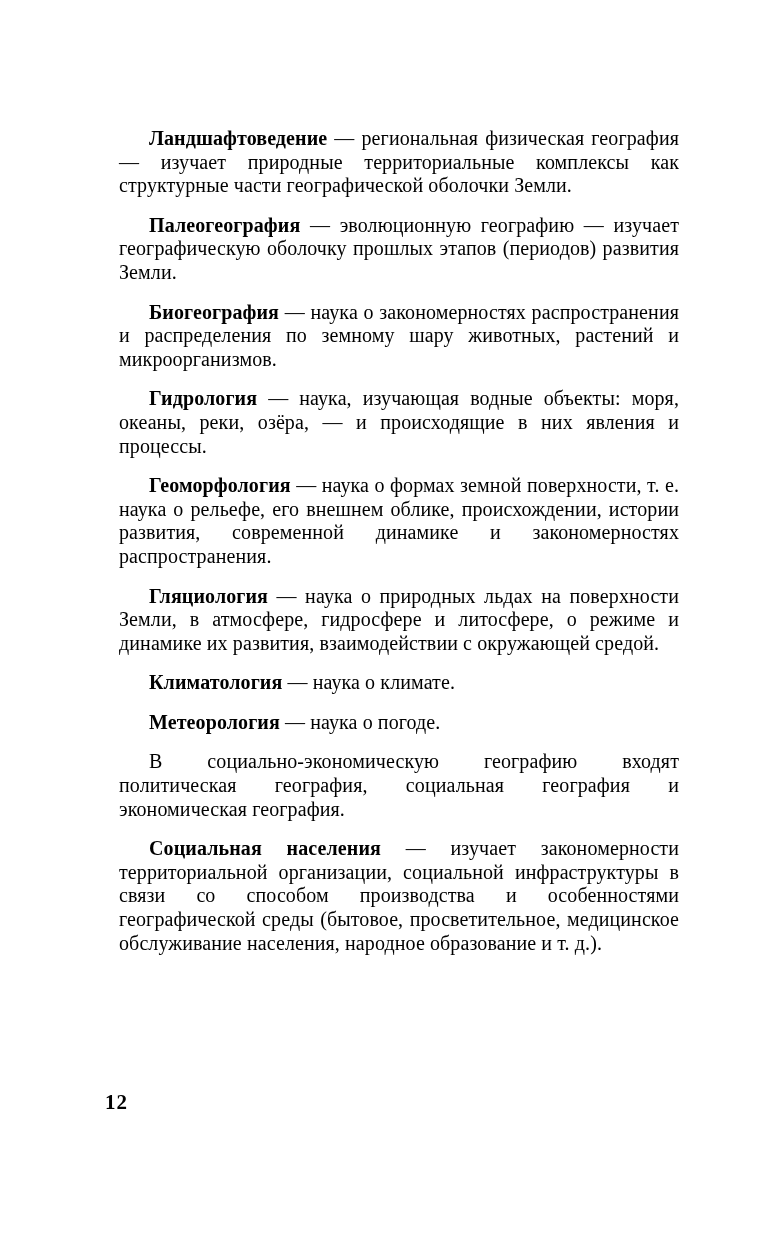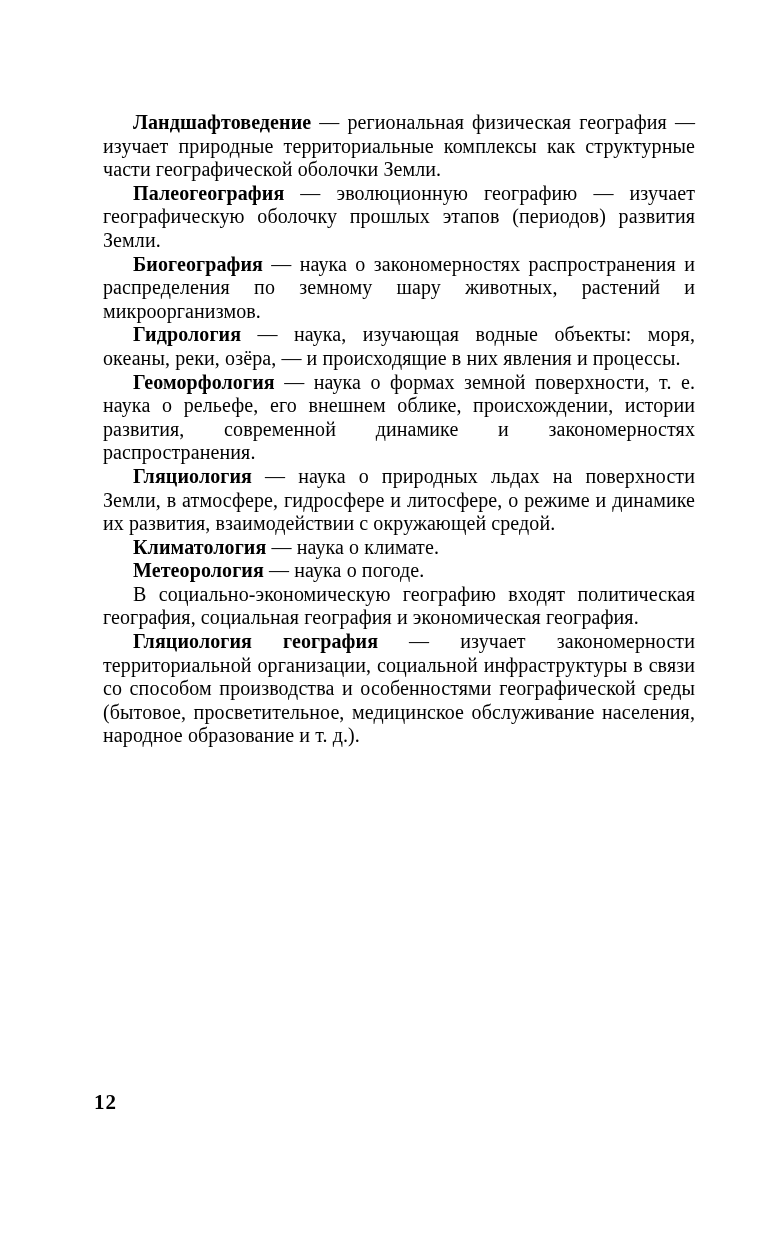--- a/index.html
+++ b/index.html
@@ -20,46 +20,46 @@
     position: absolute;
     left: 103px;
     top: 111px;
     width: 592px;
     font-size: 20px;
     line-height: 23.6px;
     text-align: justify;
     letter-spacing: 0.1px;
   }
   .para {
-    margin: 0;
+    margin: 16px;
     padding: 0;
     text-indent: 30px;
   }
   .para b {
     font-weight: bold;
   }
   .page-number {
     position: absolute;
-    left: 94px;
+    left: 105px;
     top: 1090px;
     font-size: 21px;
     font-weight: bold;
     letter-spacing: 1px;
   }
 </style>
 </head>
 <body>
 
 <div class="page">
   <div class="text-block">
       <p class="para"><b>Ландшафтоведение</b> — региональная физическая география — изучает природные территориальные комплексы как структурные части географической оболочки Земли.</p>
       <p class="para"><b>Палеогеография</b> — эволюционную географию — изучает географическую оболочку прошлых этапов (периодов) развития Земли.</p>
       <p class="para"><b>Биогеография</b> — наука о закономерностях распространения и распределения по земному шару животных, растений и микроорганизмов.</p>
       <p class="para"><b>Гидрология</b> — наука, изучающая водные объекты: моря, океаны, реки, озёра, — и происходящие в них явления и процессы.</p>
       <p class="para"><b>Геоморфология</b> — наука о формах земной поверхности, т. е. наука о рельефе, его внешнем облике, происхождении, истории развития, современной динамике и закономерностях распространения.</p>
       <p class="para"><b>Гляциология</b> — наука о природных льдах на поверхности Земли, в атмосфере, гидросфере и литосфере, о режиме и динамике их развития, взаимодействии с окружающей средой.</p>
       <p class="para"><b>Климатология</b> — наука о климате.</p>
       <p class="para"><b>Метеорология</b> — наука о погоде.</p>
       <p class="para">В социально-экономическую географию входят политическая география, социальная география и экономическая география.</p>
-      <p class="para"><b>Гляциология география</b> — изучает закономерности территориальной организации, социальной инфраструктуры в связи со способом производства и особенностями географической среды (бытовое, просветительное, медицинское обслуживание населения, народное образование и т. д.).</p>
+      <p class="para"><b>Социальная населения</b> — изучает закономерности территориальной организации, социальной инфраструктуры в связи со способом производства и особенностями географической среды (бытовое, просветительное, медицинское обслуживание населения, народное образование и т. д.).</p>
     </div>
   <div class="page-number">12</div>
 </div>
 
 </body></html>

